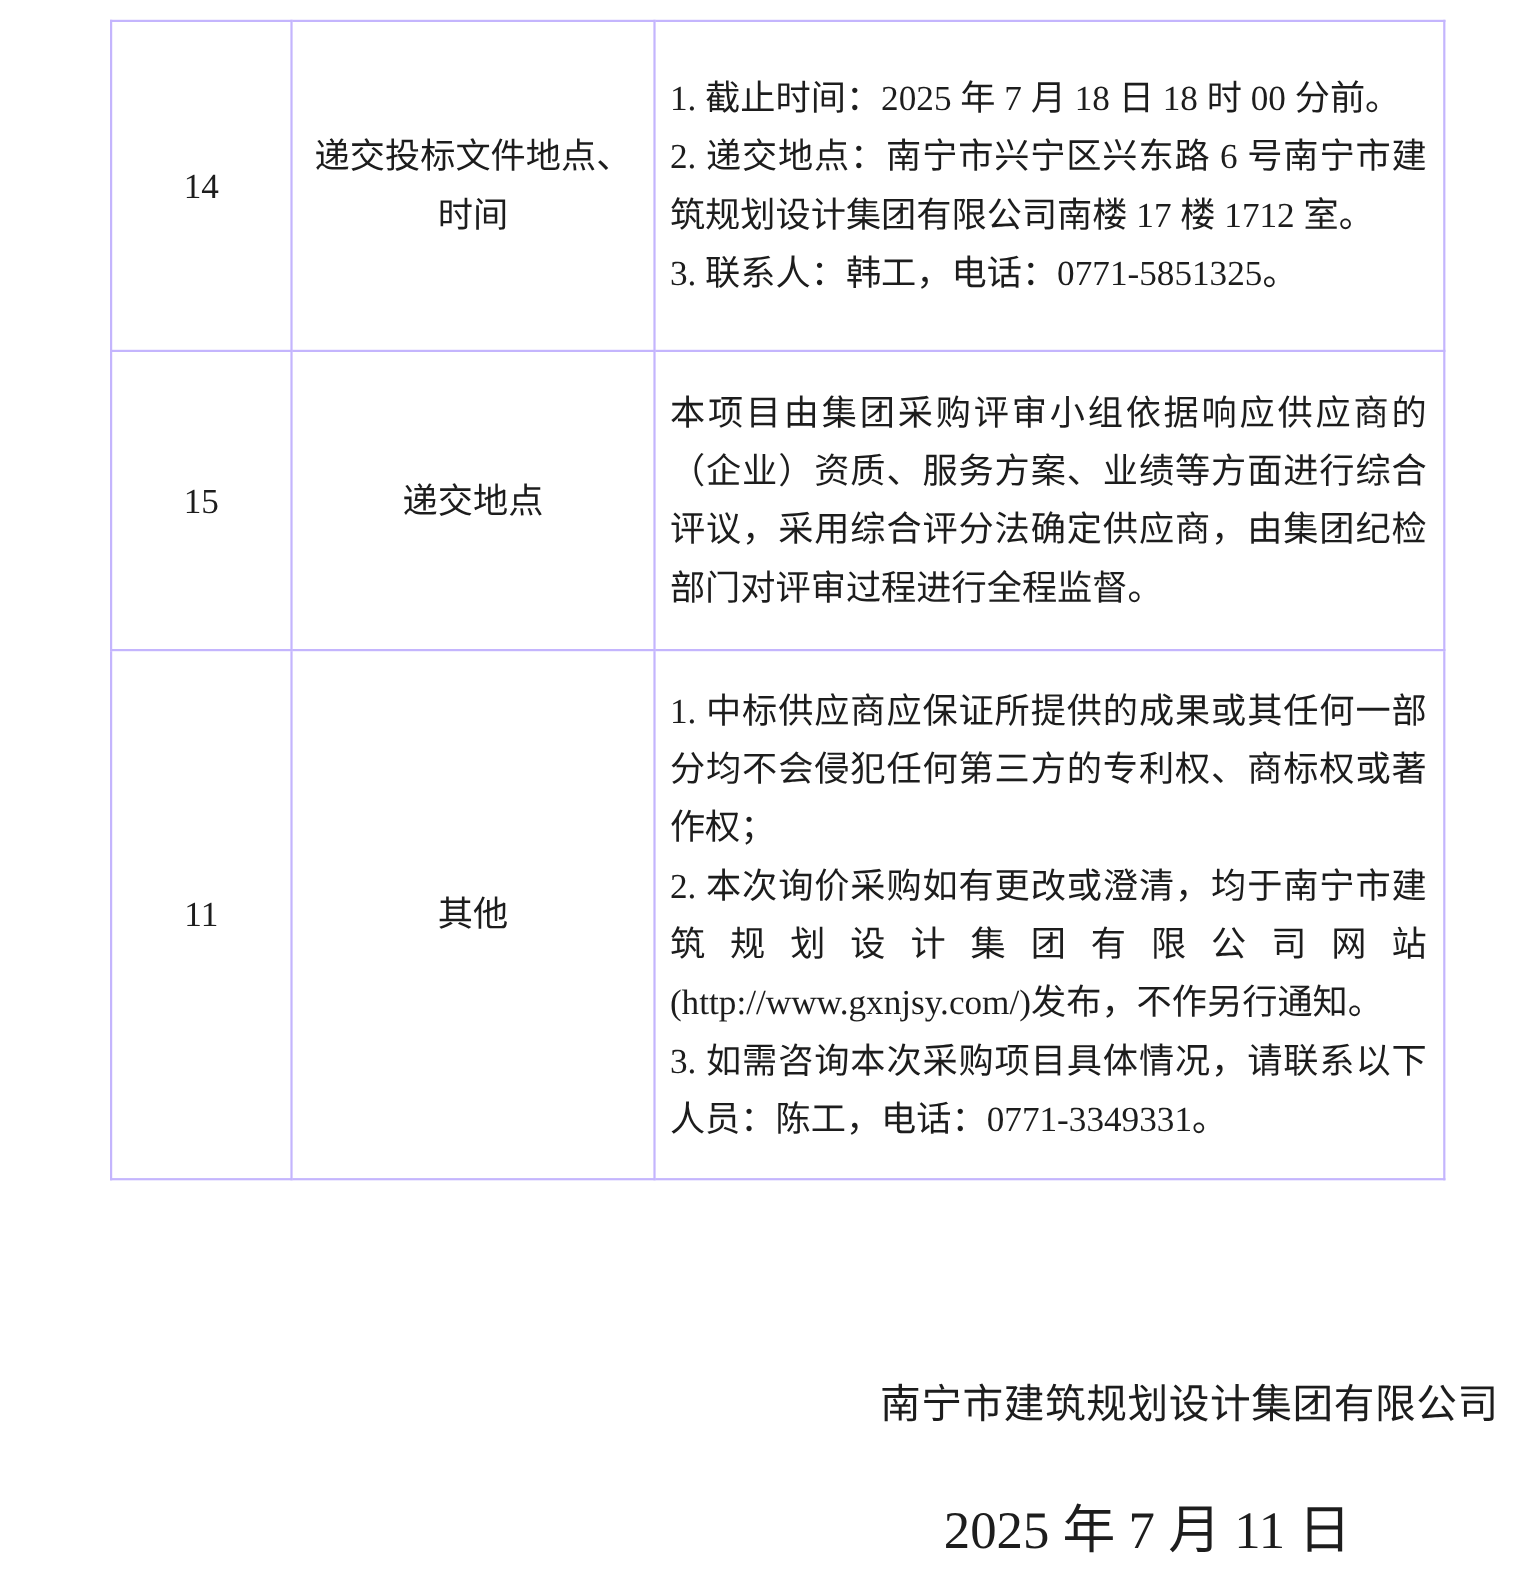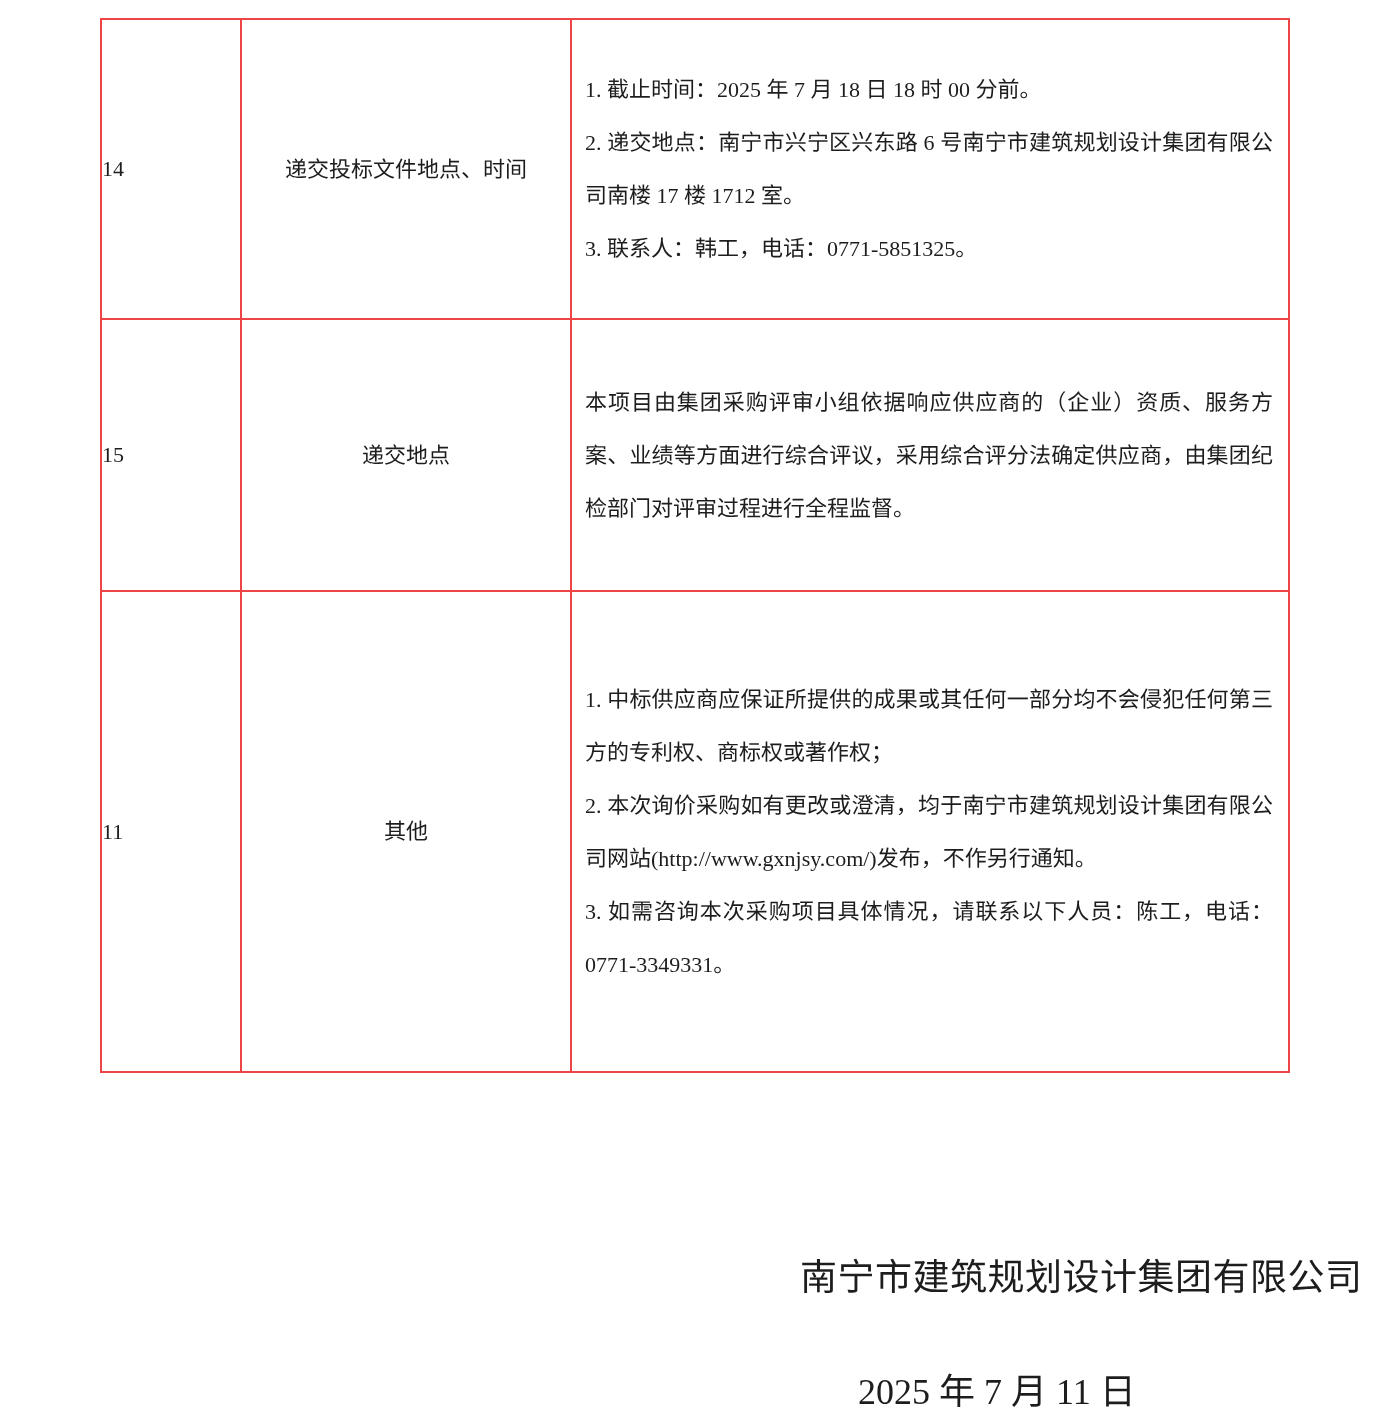--- a/index.html
+++ b/index.html
@@ -14,25 +14,25 @@
     overflow: hidden;
   }
   table.doc-table {
     position: absolute;
     left: 100px;
     top: 18px;
     border-collapse: collapse;
     table-layout: fixed;
   }
   table.doc-table td {
-    border: 2px solid #ef4444;
+    border: 2px solid #c4b5fd;
     vertical-align: middle;
-    font-size: 22px;
+    font-size: 32px;
   }
-  td.col-num   { width: 140px; text-align: left; font-size: 30px; }
+  td.col-num   { width: 164px; text-align: center; font-size: 30px; }
   td.col-title { width: 330px; text-align: center; padding: 0 10px; line-height: 53px; }
   td.col-content {
     width: 718px;
     text-align: justify;
     padding: 8px 15px 8px 13px;
     line-height: 53px;
   }
   td.col-content p { margin: 0; }
   tr.row-14 { height: 300px; }
   tr.row-15 { height: 272px; }
@@ -45,21 +45,21 @@
     font-size: 37px;
     line-height: 44px;
     letter-spacing: 0.5px;
     white-space: nowrap;
     margin-left: 20px;
   }
   .footer-date {
     position: absolute;
     left: 858px;
     top: 1370px;
-    font-size: 36px;
+    font-size: 48px;
     line-height: 44px;
     white-space: nowrap;
   }
 </style>
 </head>
 <body>
 
 <div class="page">
 
   <table class="doc-table">

